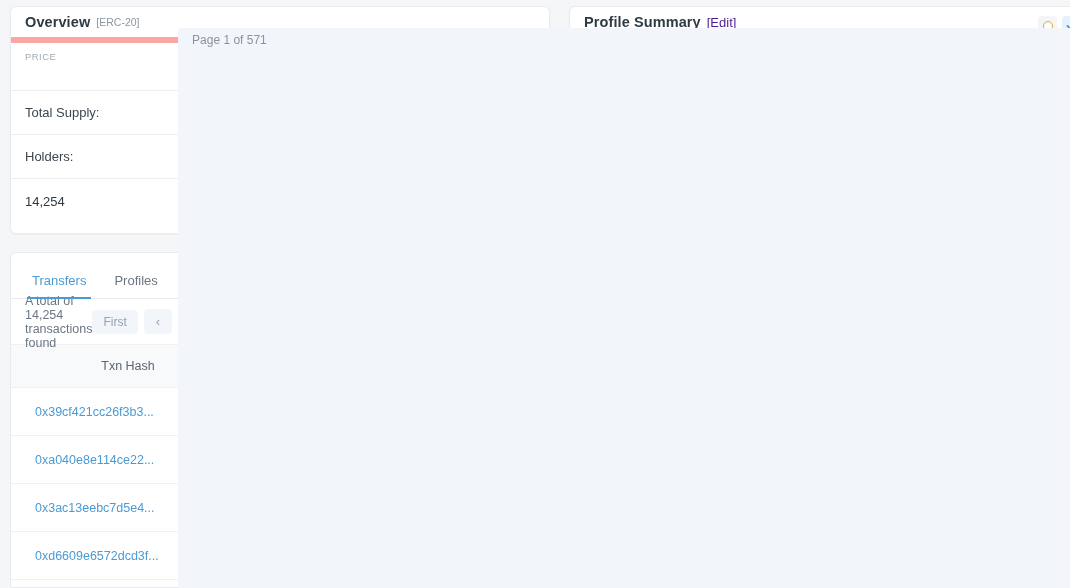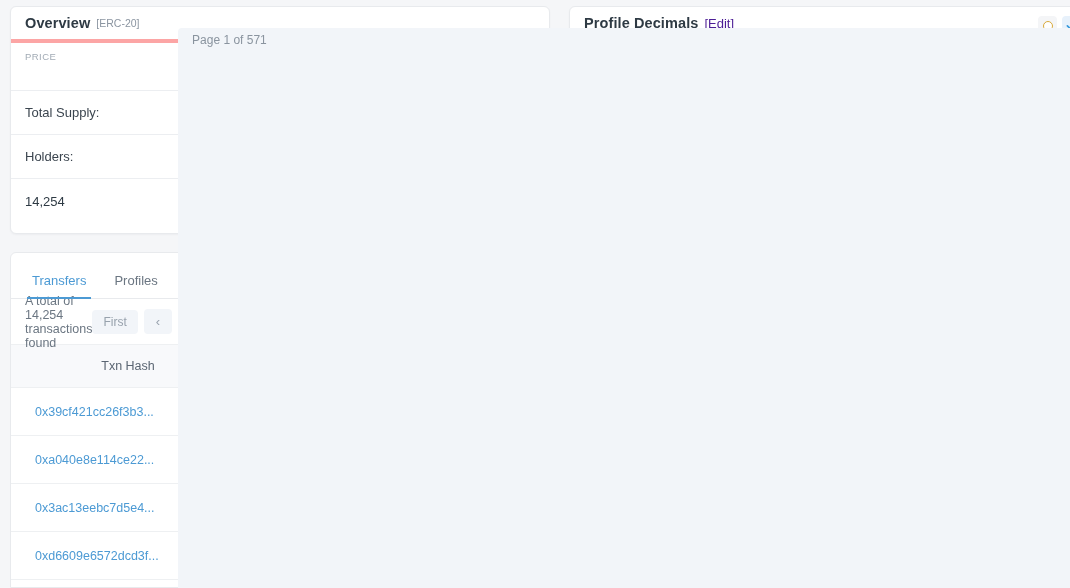--- a/index.html
+++ b/index.html
@@ -19,21 +19,21 @@
     background: #ffffff;
     border: 1px solid #e8eaed;
     border-radius: 6px;
     box-shadow: 0 1px 2px rgba(16,24,40,.04);
   }
   #overview-card { left: 10px; top: 6px; width: 540px; height: 228px; }
   #profile-card  { left: 569px; top: 6px; width: 515px; height: 228px; }
 
   .card-head {
     height: 36px;
-    border-bottom: 4px solid #fca5a5;
+    border-bottom: 6px solid #fca5a5;
     display: flex; align-items: center;
     padding: 0 14px;
     position: relative;
   }
   .card-title {
     font-size: 14.5px; font-weight: bold; color: #2e3a44; letter-spacing: .1px;
   }
   .card-title-sub {
     font-size: 10.5px; color: #8b95a1; margin-left: 6px; font-weight: normal;
   }
@@ -206,21 +206,21 @@
       <div class="ov-value">7,862 addresses</div>
     </div>
 
     <div class="ov-row">
       <div class="ov-value">14,254</div>
     </div>
   </div>
 
   <div class="card" id="profile-card">
     <div class="card-head">
-      <span class="card-title">Profile Decimals</span>
+      <span class="card-title">Profile Summary</span>
       <span class="edit-link">[Edit]</span>
       <span class="head-badges">
         <span class="badge-btn">
           <span class="badge-ring"></span>
         </span>
         <span class="badge-blue">
           <svg width="11" height="11" viewBox="0 0 16 16" aria-hidden="true">
             <path d="M2 8.5l3.5 3.5L14 3.5" fill="none" stroke="#3498db" stroke-width="2.4" stroke-linecap="round" stroke-linejoin="round"></path>
           </svg>
         </span>

